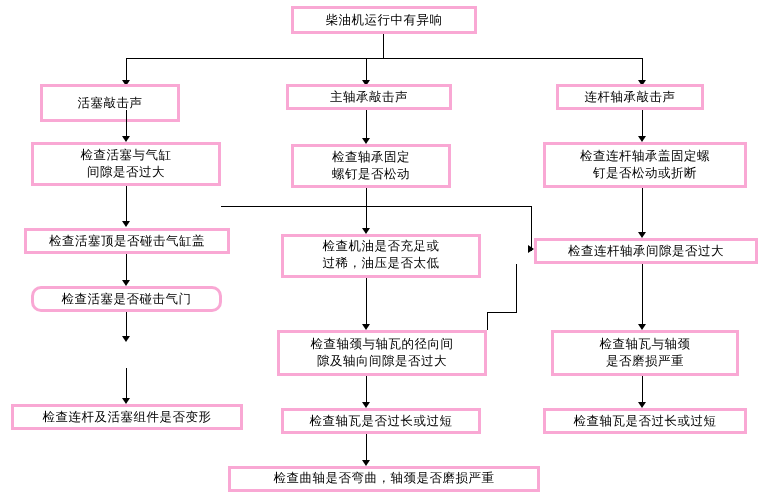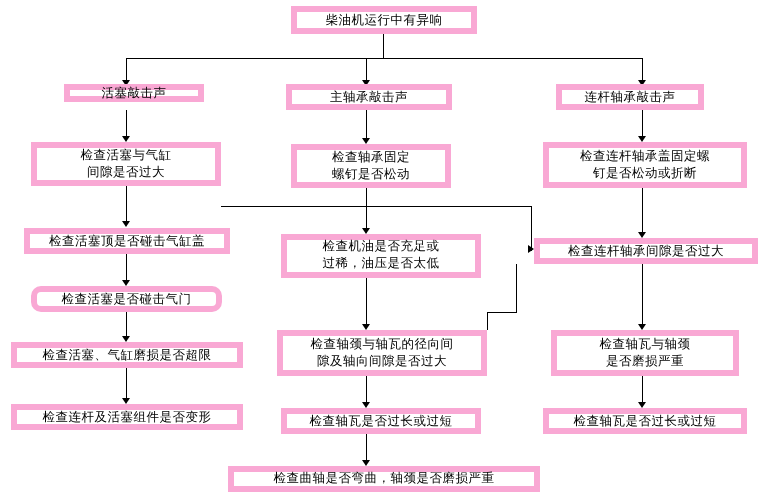--- a/index.html
+++ b/index.html
@@ -11,21 +11,21 @@
     position: relative;
     width: 777px;
     height: 497px;
     background: #ffffff;
     font-family: "DejaVu Sans", "Liberation Sans", sans-serif;
     overflow: hidden;
   }
   .node {
     position: absolute;
     box-sizing: border-box;
-    border: 6px solid #f9a8d4;
+    border: 3px solid #f9a8d4;
     background: #ffffff;
     color: #000000;
     display: flex;
     align-items: center;
     justify-content: center;
     text-align: center;
     font-size: 12.5px;
     line-height: 1.35;
     padding: 2px 16px;
     white-space: pre-line;
@@ -56,42 +56,41 @@
   <div class="line vline" style="left:383px; top:34px; height:24px;"></div>
   <div class="line hline" style="left:126px; top:58px; width:516px;"></div>
 
   <div class="line vline" style="left:126px; top:58px; height:24px;"></div>
   <div class="arrow" style="left:122px; top:80px;"></div>
   <div class="line vline" style="left:366px; top:58px; height:24px;"></div>
   <div class="arrow" style="left:362px; top:80px;"></div>
   <div class="line vline" style="left:642px; top:58px; height:24px;"></div>
   <div class="arrow" style="left:638px; top:80px;"></div>
 
-  <div class="node" style="left:64px; top:84px; width:140px; height:18px;">活塞敲击声</div>
+  <div class="node" style="left:40px; top:84px; width:140px; height:38px;">活塞敲击声</div>
 
   <div class="line vline" style="left:126px; top:110px; height:28px;"></div>
   <div class="arrow" style="left:122px; top:136px;"></div>
 
   <div class="node" style="left:31px; top:142px; width:190px; height:44px;">检查活塞与气缸
 间隙是否过大</div>
 
   <div class="line vline" style="left:126px; top:186px; height:37px;"></div>
   <div class="arrow" style="left:122px; top:221px;"></div>
 
   <div class="node" style="left:24px; top:228px; width:206px; height:26px;">检查活塞顶是否碰击气缸盖</div>
 
   <div class="line vline" style="left:126px; top:254px; height:28px;"></div>
   <div class="arrow" style="left:122px; top:280px;"></div>
 
   <div class="node" style="left:31px; top:286px; width:191px; height:26px;border-radius:10px;">检查活塞是否碰击气门</div>
 
   <div class="line vline" style="left:126px; top:312px; height:26px;"></div>
   <div class="arrow" style="left:122px; top:336px;"></div>
 
-  <div class="node" style="left:11px; top:342px; width:232px; height:26px;">检查活塞、气缸磨损是否超限</div>
 
   <div class="line vline" style="left:126px; top:368px; height:32px;"></div>
   <div class="arrow" style="left:122px; top:398px;"></div>
 
   <div class="node" style="left:11px; top:404px; width:232px; height:26px;">检查连杆及活塞组件是否变形</div>
 
   <div class="node" style="left:286px; top:84px; width:166px; height:26px;">主轴承敲击声</div>
 
   <div class="line vline" style="left:366px; top:110px; height:30px;"></div>
   <div class="arrow" style="left:362px; top:138px;"></div>

